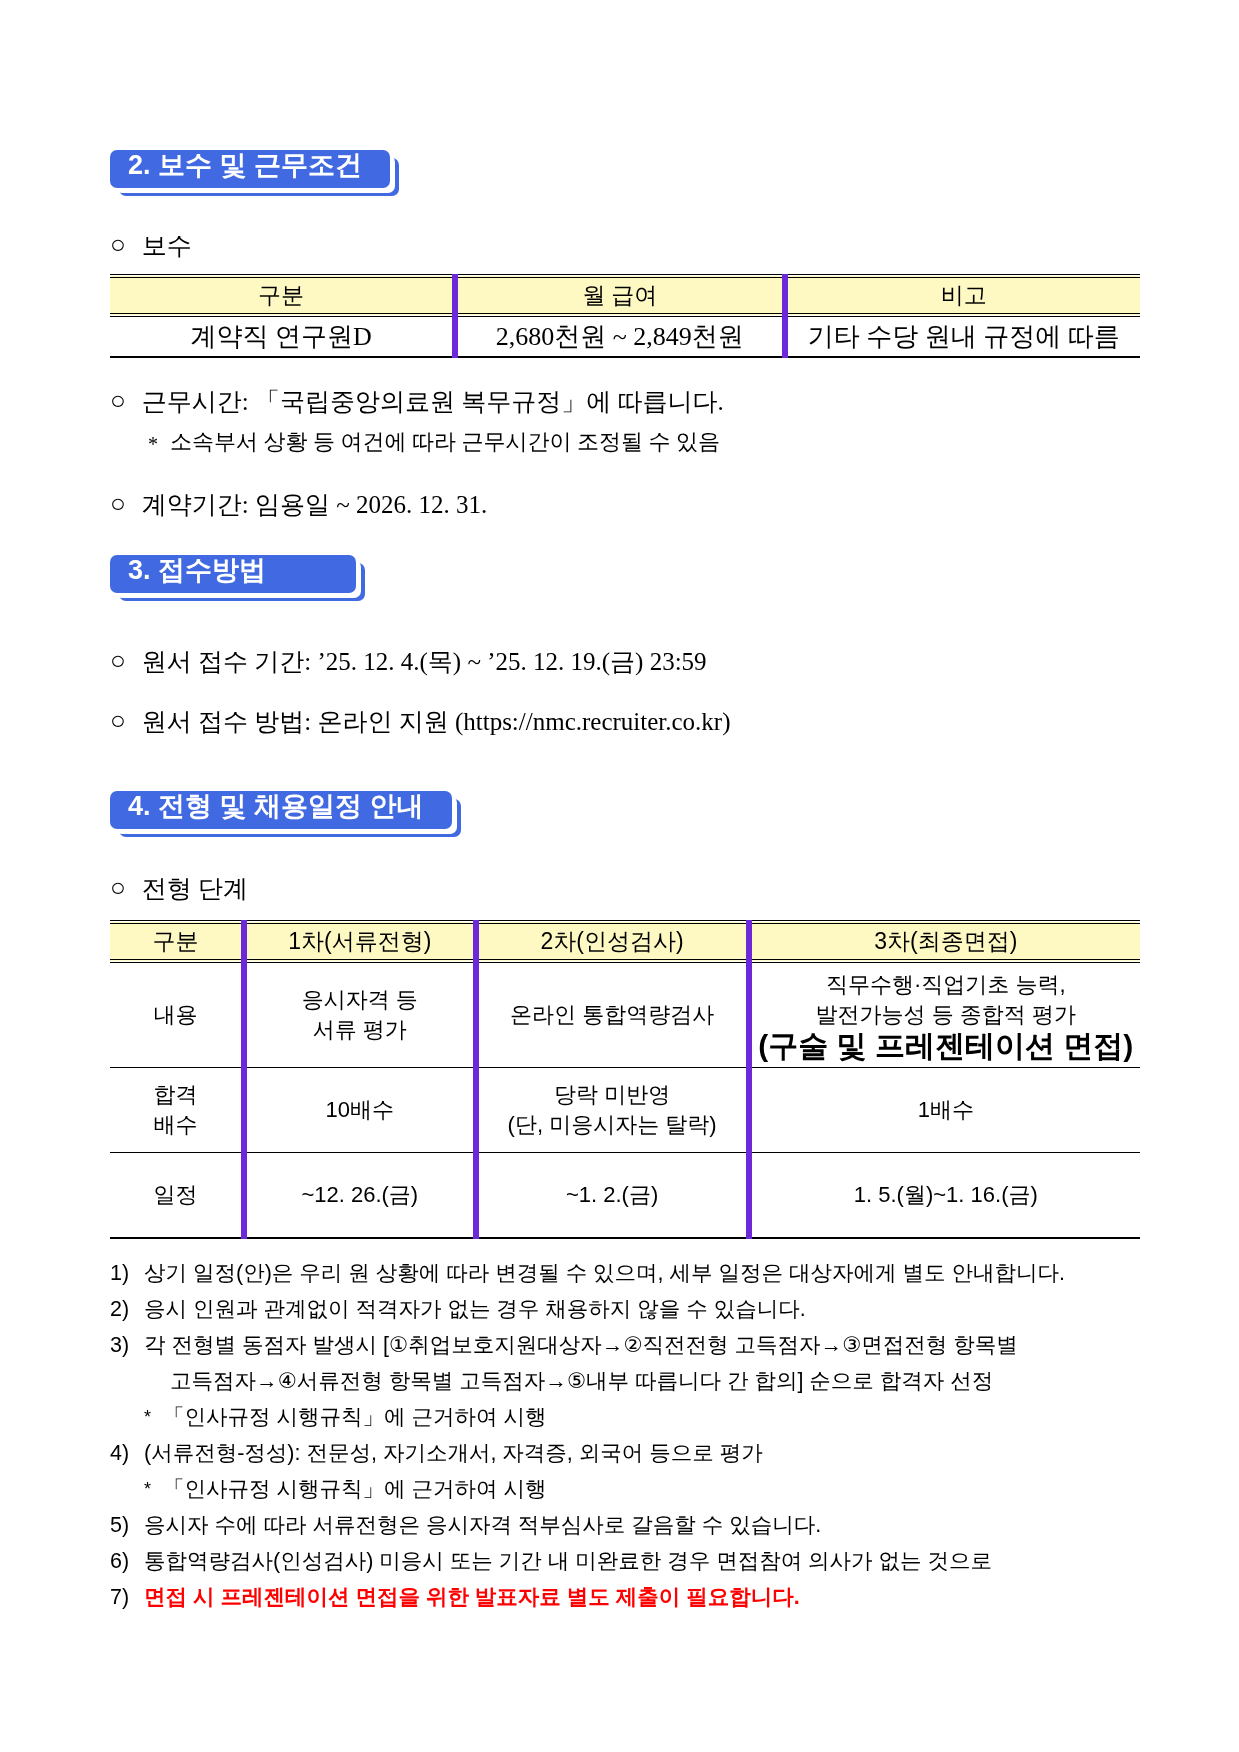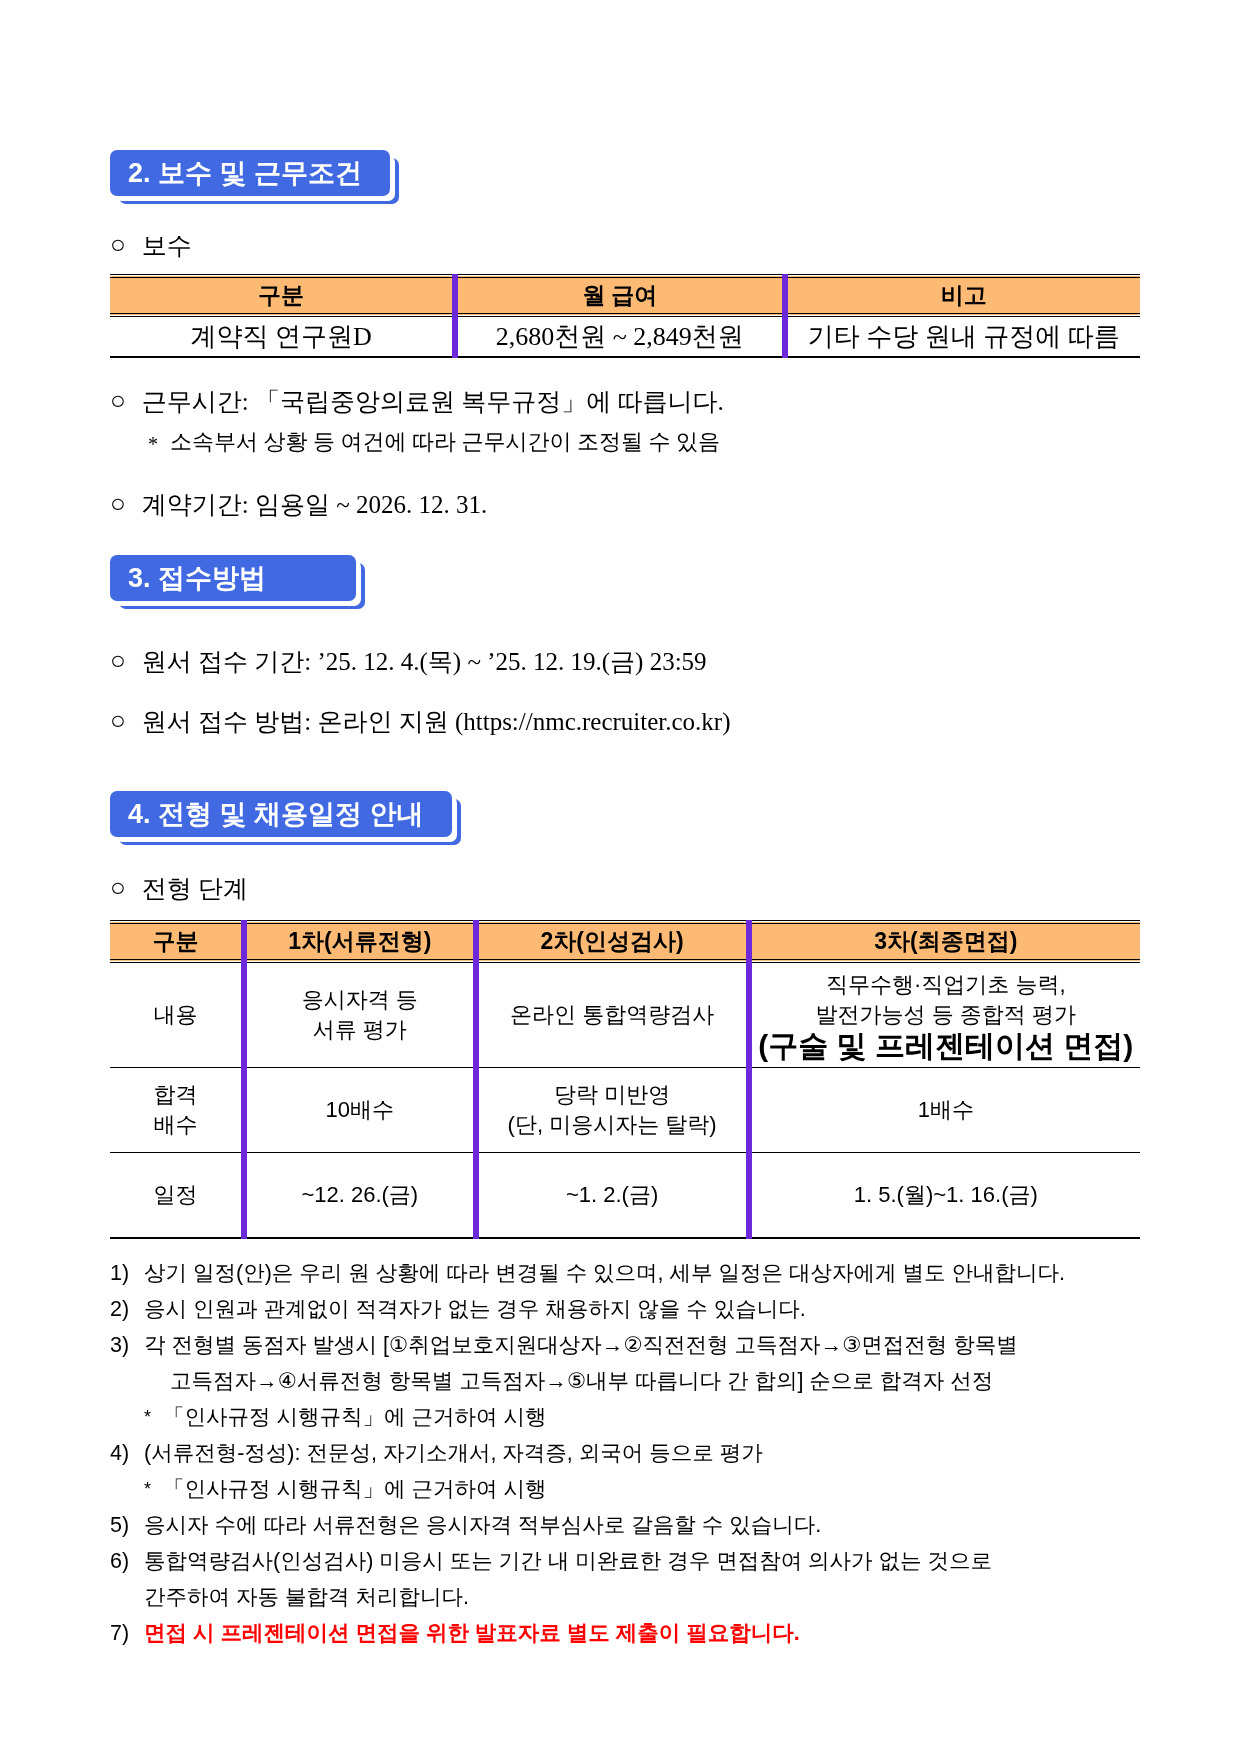--- a/index.html
+++ b/index.html
@@ -6,36 +6,36 @@
   .page{
     position:relative;width:1239px;height:1752px;background:#ffffff;
     box-sizing:border-box;padding:150px 99px 0 110px;overflow:hidden;
     font-family:"Liberation Serif","DejaVu Serif",serif;color:#000;
   }
   
   .secbox{
     display:inline-block;background:#4169e1;color:#ffffff;
     font-family:"Liberation Sans","DejaVu Sans",sans-serif;
     font-weight:bold;font-size:27px;line-height:30px;
-    padding:8px 28px 8px 18px;border-radius:7px;
+    padding:0 28px 8px 18px;border-radius:7px;
     box-shadow:5px 5px 0 0 #ffffff,9px 8px 0 0 #4169e1;
   }
   .secbox-wrap{height:46px;}
   
   .bline{display:flex;align-items:center;height:30px;font-size:25px;}
   .bline .circ{font-size:26px;margin-right:16px;line-height:30px;}
   .subnote{display:flex;align-items:center;height:28px;font-size:22px;padding-left:38px;}
   .subnote .star{font-size:20px;margin-right:12px;position:relative;top:2px;}
   
   table{border-collapse:collapse;width:1030px;table-layout:fixed;
         border-top:4px double #000;border-bottom:2.5px solid #000;}
   th,td{border-left:6px solid #6d28d9;text-align:center;vertical-align:middle;padding:2px 4px;}
   th:first-child,td:first-child{border-left:none;}
-  thead th{background:#fdba74;border-bottom:4px double #000;
-           font-size:23px;font-weight:bold;height:30px;}
+  thead th{background:#fef9c3;border-bottom:4px double #000;
+           font-size:23px;font-weight:normal;height:30px;}
   .t1 td{font-size:26px;height:31px;}
   .t2{font-family:"Liberation Sans","DejaVu Sans",sans-serif;}
   .t2 tbody td{font-size:22px;border-bottom:1px solid #000;}
   .t2 tbody tr:last-child td{border-bottom:none;}
   .t2 .r-content td{height:100px;}
   .t2 .r-ratio td{height:80px;}
   .t2 .r-sched td{height:80px;}
   .cellline{line-height:30px;}
   .boldline{font-weight:bold;font-size:30px;line-height:31px;}
   
@@ -204,21 +204,20 @@
 
     <div class="nrow">
       <span class="n-num">5)</span>
       <span class="n-body">응시자 수에 따라 서류전형은 응시자격 적부심사로 갈음할 수 있습니다.</span>
     </div>
 
     <div class="nrow">
       <span class="n-num">6)</span>
       <span class="n-body">통합역량검사(인성검사) 미응시 또는 기간 내 미완료한 경우 면접참여 의사가 없는 것으로</span>
     </div>
-    <div class="n-cont">간주하여 자동 불합격 처리합니다.</div>
 
     <div class="nrow">
       <span class="n-num">7)</span>
       <span class="n-body red">면접 시 프레젠테이션 면접을 위한 발표자료 별도 제출이 필요합니다.</span>
     </div>
 
   </div>
 
 </div>
 

